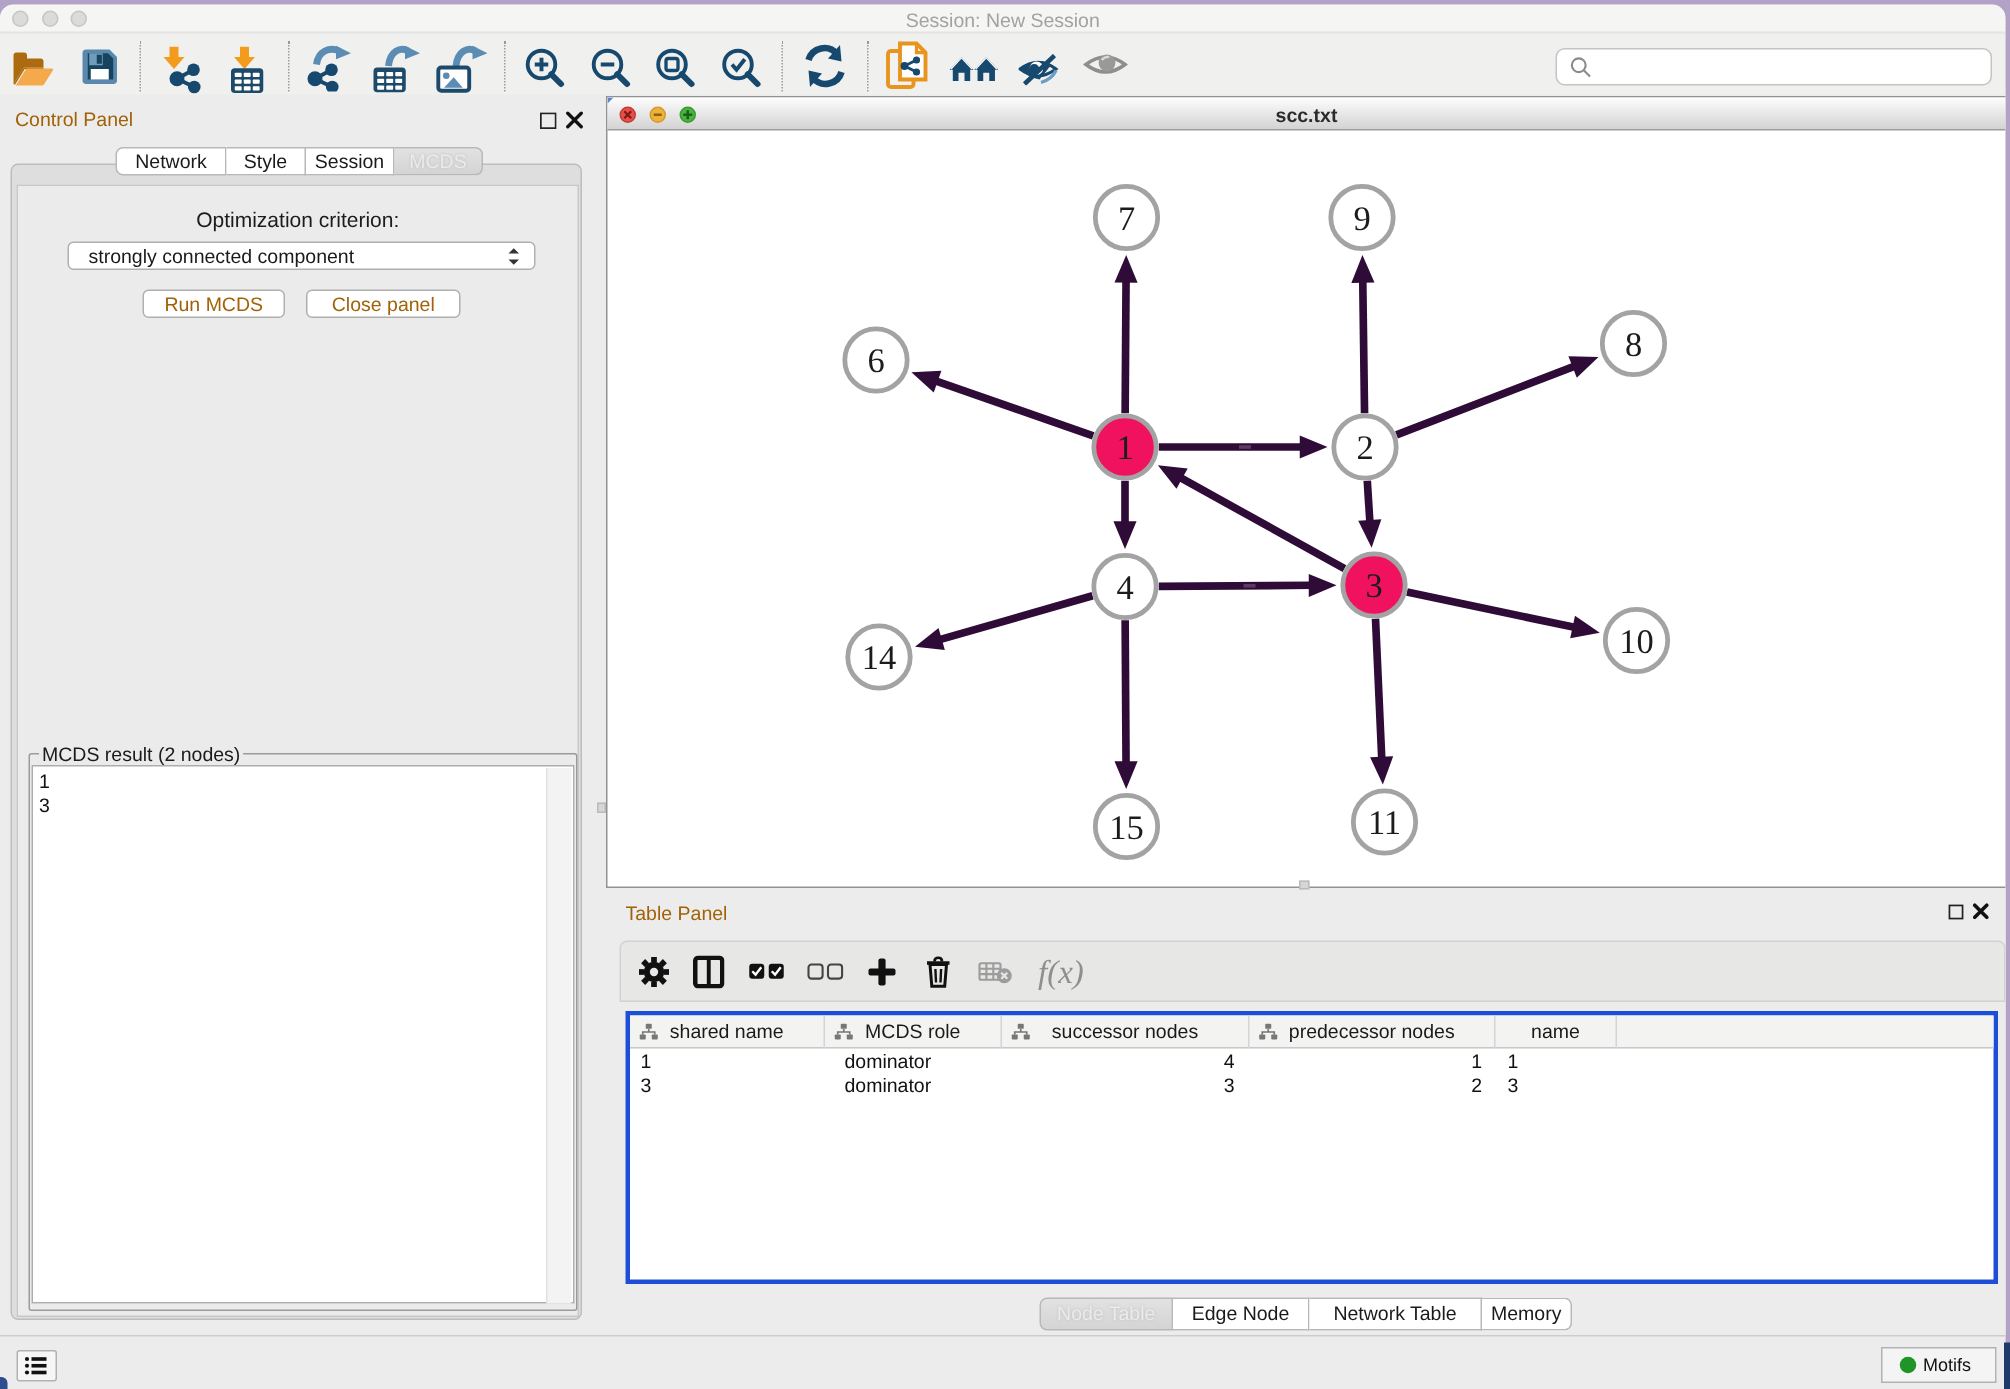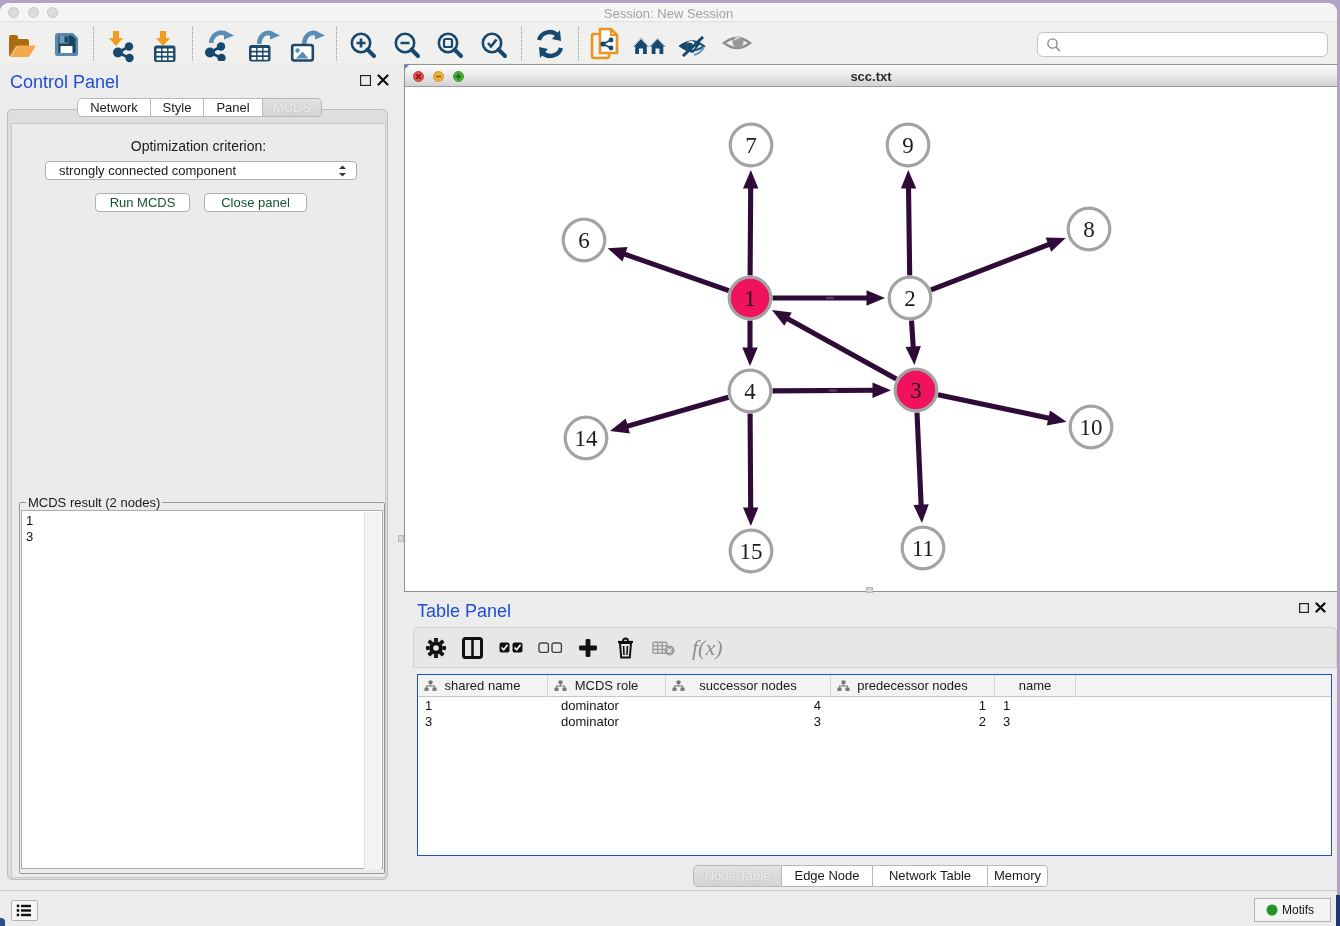--- a/index.html
+++ b/index.html
@@ -5,42 +5,42 @@
 body { font-family:"Liberation Sans",sans-serif; background:#b3a2c8; position:relative; }
 #win { position:absolute; left:0; top:3px; width:1337px; height:923px; background:#ececec; border-radius:9px 9px 0 0; overflow:hidden;text-decoration:underline; }
 #titlebar { position:absolute; left:0; top:0; width:100%; height:19px; background:#f5f5f4; border-bottom:1px solid #e3e3e2; }
 .tl { position:absolute; top:4px; width:11px; height:11px; border-radius:50%; background:#dbdbda; border:1px solid #c6c6c5; }
 #title { position:absolute; top:3px; width:100%; text-align:center; font-size:13px; color:#a2a2a2; }
 #toolbar { position:absolute; left:0; top:20px; width:100%; height:42px; background:#f0f0ef; border-bottom:1px solid #c9c9c8; }
 .tsep { position:absolute; top:4px; height:34px; width:0; border-left:1px dotted #9a9a9a; }
 #search { position:absolute; left:1037px; top:9px; width:291px; height:25px; background:#fff; border:1px solid #c4c4c4; border-radius:6px; }
 #main { position:absolute; left:0; top:60px; width:100%; height:827px; background:#ececec; }
 #cpanel { position:absolute; left:0; top:0; width:392px; height:827px; }
-.phead { font-size:18px; color:#1d4ed8; }
+.phead { font-size:13px; color:#a16207; }
 #cptabs, #tptabs { position:absolute; display:flex; z-index:6; }
 .tab { font-size:13px; color:#1a1a1a; background:#fff; border:1px solid #b8b8b8; border-left:none; text-align:center; line-height:17px; height:19px; white-space:nowrap; }
 .tab.first { border-left:1px solid #b8b8b8; border-radius:5px 0 0 5px; }
 .tab.last { border-radius:0 5px 5px 0; }
 .tab.dis { background:linear-gradient(#e2e2e2,#d4d4d4); color:#ebebeb; text-shadow:0 0 2px #bdbdbd; }
 #panelA { position:absolute; left:7px; top:46px; width:381px; height:771px; background:#dedede; border:1px solid #bdbdbd; border-radius:5px; z-index:1; }
 #panelB { position:absolute; left:3px; top:13px; width:375px; height:755px; background:#ebebeb; border:1px solid #c9c9c9; }
 #optlabel { position:absolute; left:0; top:14px; width:100%; text-align:center; font-size:14px; color:#1c1c1c; }
 #combo { position:absolute; left:33px; top:37px; width:312px; height:19px; background:#fff; border:1px solid #b0b0b0; border-radius:4px; font-size:13px; color:#1a1a1a; line-height:17px; padding-left:13px; }
-.btn { position:absolute; height:19px; background:#fff; border:1px solid #b0b0b0; border-radius:4px; font-size:13px; color:#14532d; text-align:center; line-height:17px; }
+.btn { position:absolute; height:19px; background:#fff; border:1px solid #b0b0b0; border-radius:4px; font-size:13px; color:#a16207; text-align:center; line-height:17px; }
 #fieldset { position:absolute; left:7px; top:378px; width:366px; height:372px; border:1px solid #9b9b9b; border-radius:2px;padding-left:34px; }
 #fieldset legend { position:absolute; top:-8px; left:6px; background:#ebebeb; font-size:13px; color:#1a1a1a; padding:0 2px; }
 #resultbox { position:absolute; left:1px; top:7px; width:362px; height:359px; background:#fff; border:1px solid #adadad; font-size:13px; color:#111; line-height:16px; padding:2px 0 0 4px; }
 #resultsb { position:absolute; right:1px; top:1px; width:17px; height:357px; background:#f3f3f3; border-left:1px solid #e2e2e2; }
 #netwin { position:absolute; left:404px; top:1px; width:934px; height:528px; background:#fff; border:1px solid #919191; }
 #nettitle { position:absolute; left:0; top:0; width:100%; height:22px; background:linear-gradient(#fdfdfd,#d3d3d3); border-bottom:1px solid #9c9c9c; }
 .mbtn { position:absolute; top:6px; width:11px; height:11px; border-radius:50%; }
 #ntext { position:absolute; top:4px; width:100%; text-align:center; font-size:13px; color:#2b2b2b; font-weight:bold; }
 #tpanel { position:absolute; left:404px; top:529px; width:936px; height:298px; background:#ececec; }
 #ttoolbar { position:absolute; left:9px; top:35px; width:924px; height:41px; background:#e7e7e6; border:1px solid #d2d2d2; border-radius:5px 5px 0 0; }
-#tscroll { position:absolute; left:13px; top:82px; width:915px; height:182px; background:#fff; border:1px solid #1d4ed8; }
+#tscroll { position:absolute; left:13px; top:82px; width:915px; height:182px; background:#fff; border:3px solid #1d4ed8; }
 #thead { position:absolute; left:0; top:0; width:100%; height:22px; background:#f3f3f2; border-bottom:1px solid #c8c8c8; }
 .hcol { position:absolute; top:0; height:22px; border-right:1px solid #d4d4d4; font-size:13px; color:#1a1a1a; text-align:center; line-height:21px; }
 .trow { position:absolute; font-size:13px; color:#111; height:16px; line-height:16px; }
 #statusbar { position:absolute; left:0; top:887px; width:100%; height:36px; background:#ececec; border-top:1px solid #cccccc; }
 #memory { position:absolute; right:6px; top:7px; width:77px; height:24px; background:#f4f4f4; border:1px solid #b2b2b2; font-size:12px; color:#111; }
 #listbtn { position:absolute; left:11px; top:9px; width:27px; height:21px; background:#f6f6f6; border:1px solid #b2b2b2; border-radius:2px; }
 </style></head><body>
 <div id="win">
   <div id="titlebar">
     <div class="tl" style="left:8px"></div>
@@ -186,21 +186,21 @@
       <div class="phead" style="position:absolute;left:10px;top:9px">Control Panel</div>
       <svg style="position:absolute;left:360px;top:12px" width="11" height="11">
           <rect x="0.5" y="0.5" width="10" height="10" fill="none" stroke="#222" stroke-width="1.3"></rect>
         </svg>
       <svg style="position:absolute;left:377px;top:11px" width="12" height="12">
           <path d="M1.5 1.5 L10.5 10.5 M10.5 1.5 L1.5 10.5" stroke="#111" stroke-width="2.2" stroke-linecap="round"></path>
         </svg>
       <div id="cptabs" style="left:77px;top:35px">
         <div class="tab first" style="width:74px">Network</div>
         <div class="tab" style="width:53px">Style</div>
-        <div class="tab" style="width:59px">Panel</div>
+        <div class="tab" style="width:59px">Session</div>
         <div class="tab last dis" style="width:59px">MCDS</div>
       </div>
       <div id="panelA">
           <div id="panelB">
         <div id="optlabel">Optimization criterion:</div>
         <div id="combo">strongly connected component
           <svg width="11" height="14" style="position:absolute;right:8px;top:2px">
                 <path d="M2 5 L5.5 1.5 L9 5 Z" fill="#333"></path>
                 <path d="M2 9 L5.5 12.5 L9 9 Z" fill="#333"></path>
               </svg>

